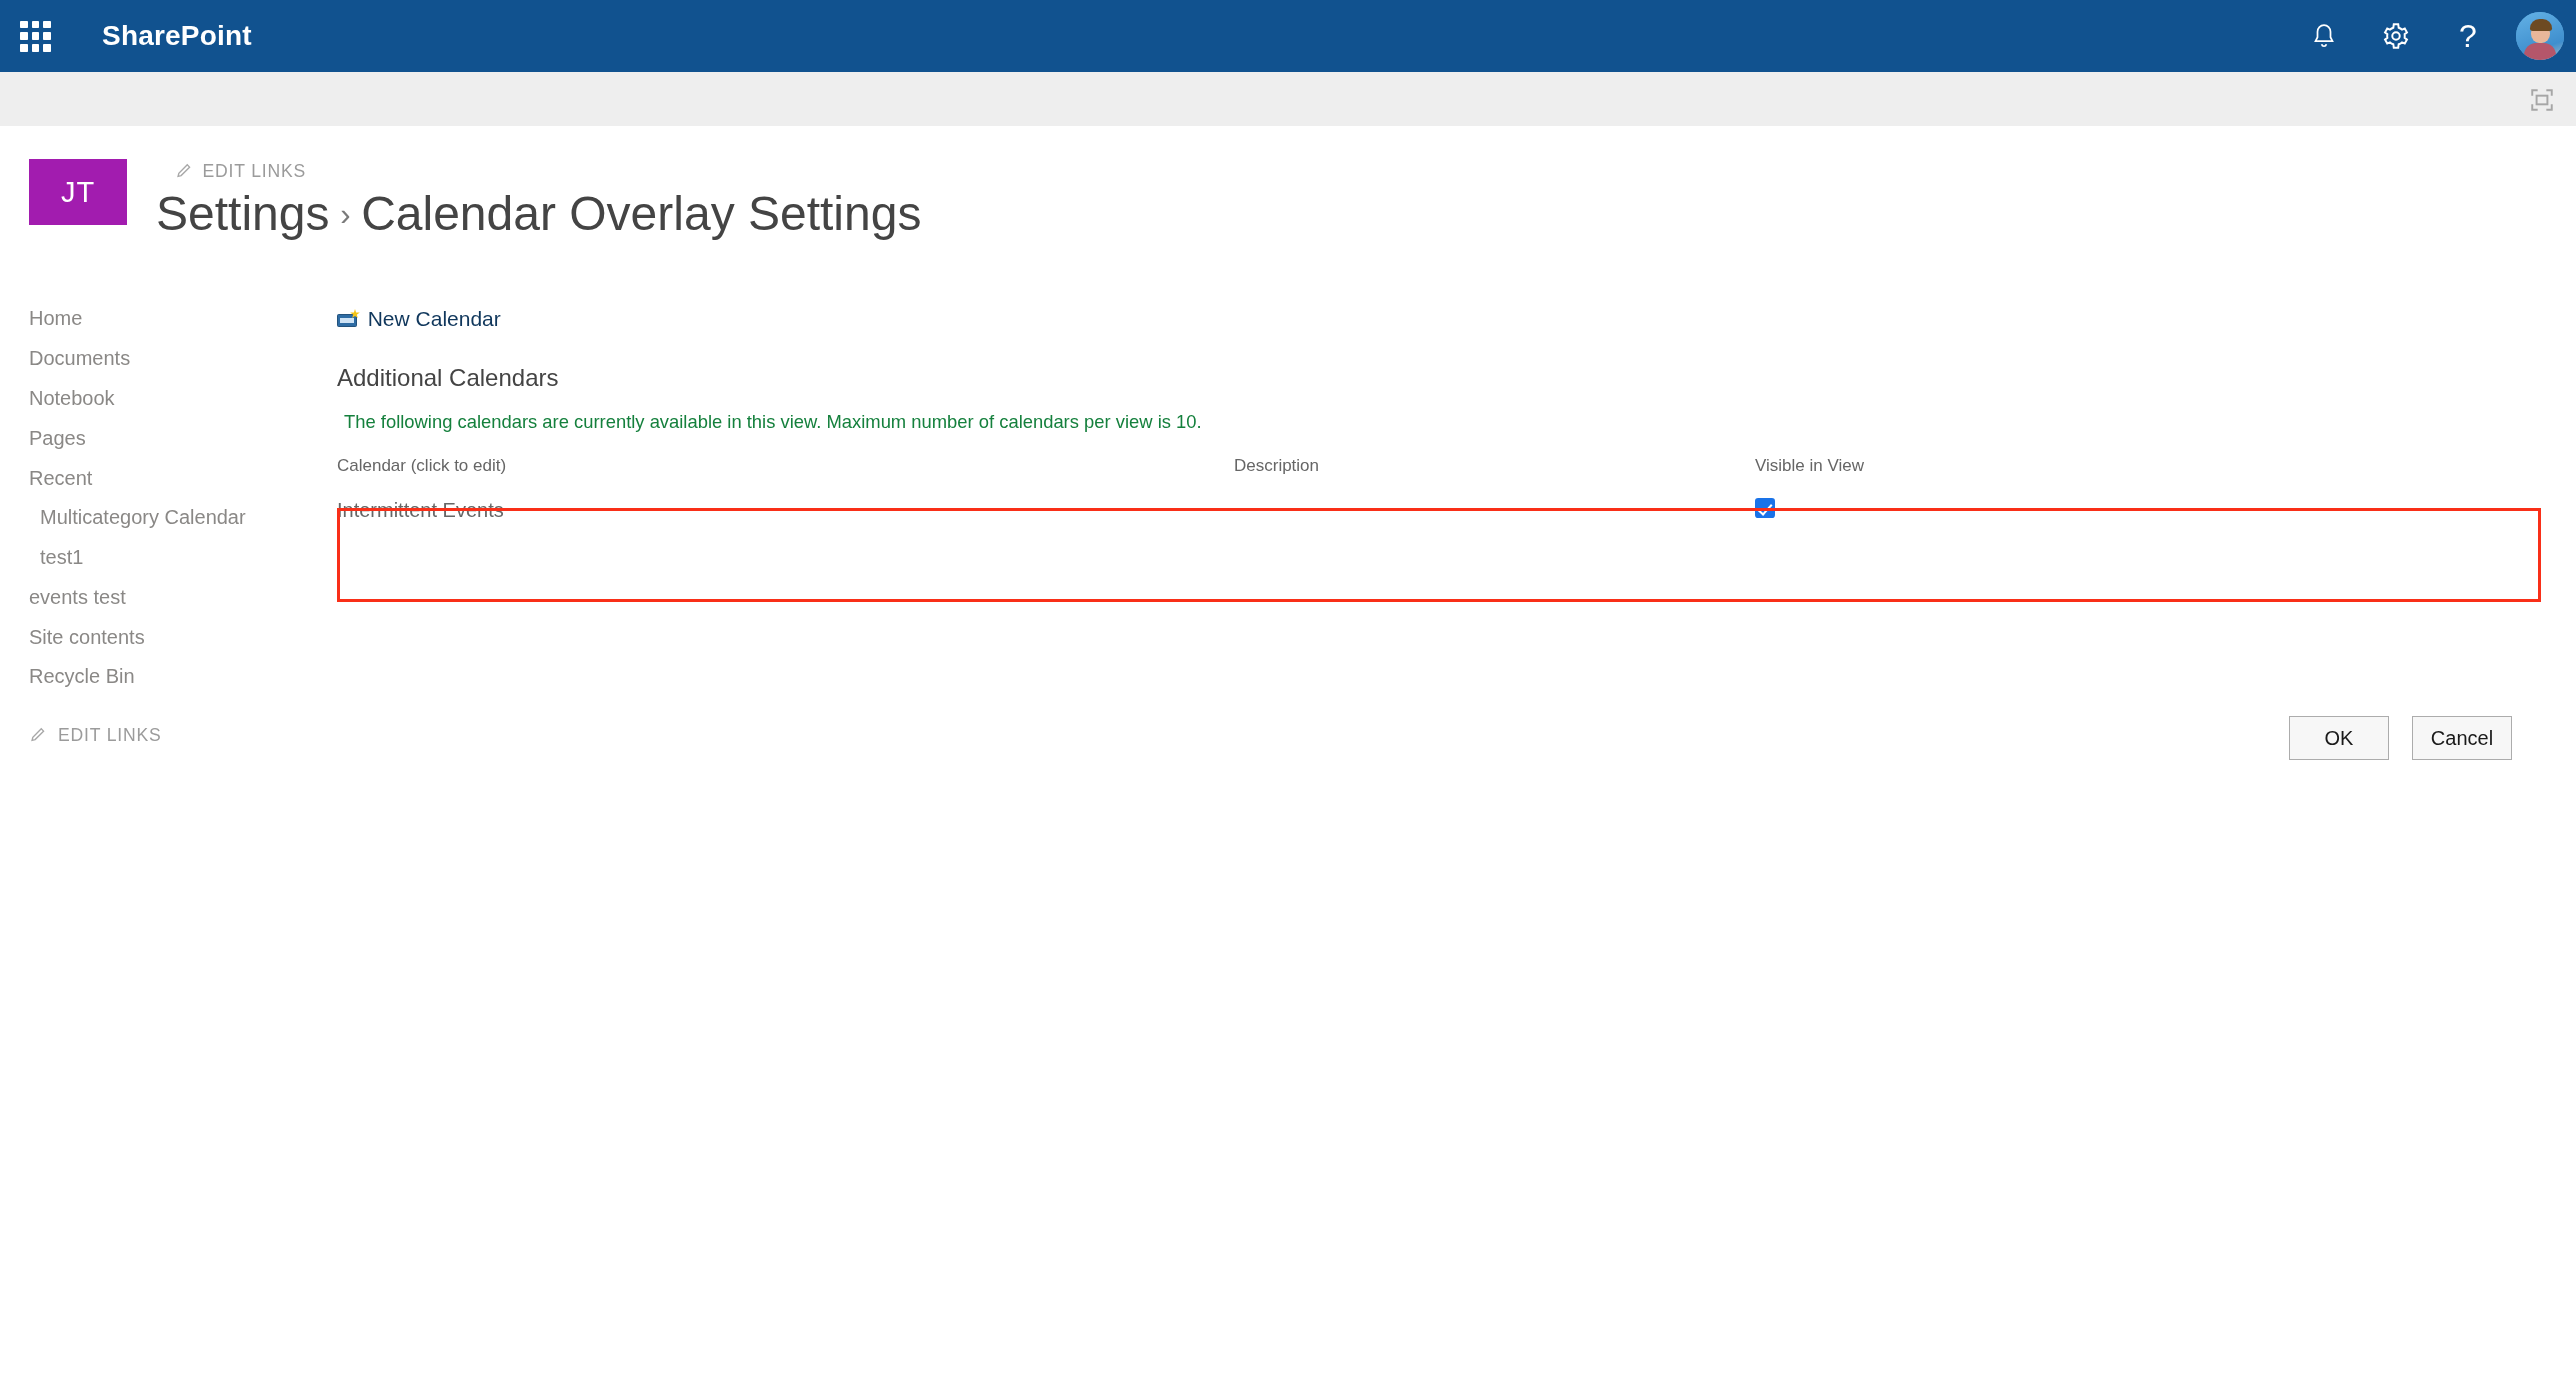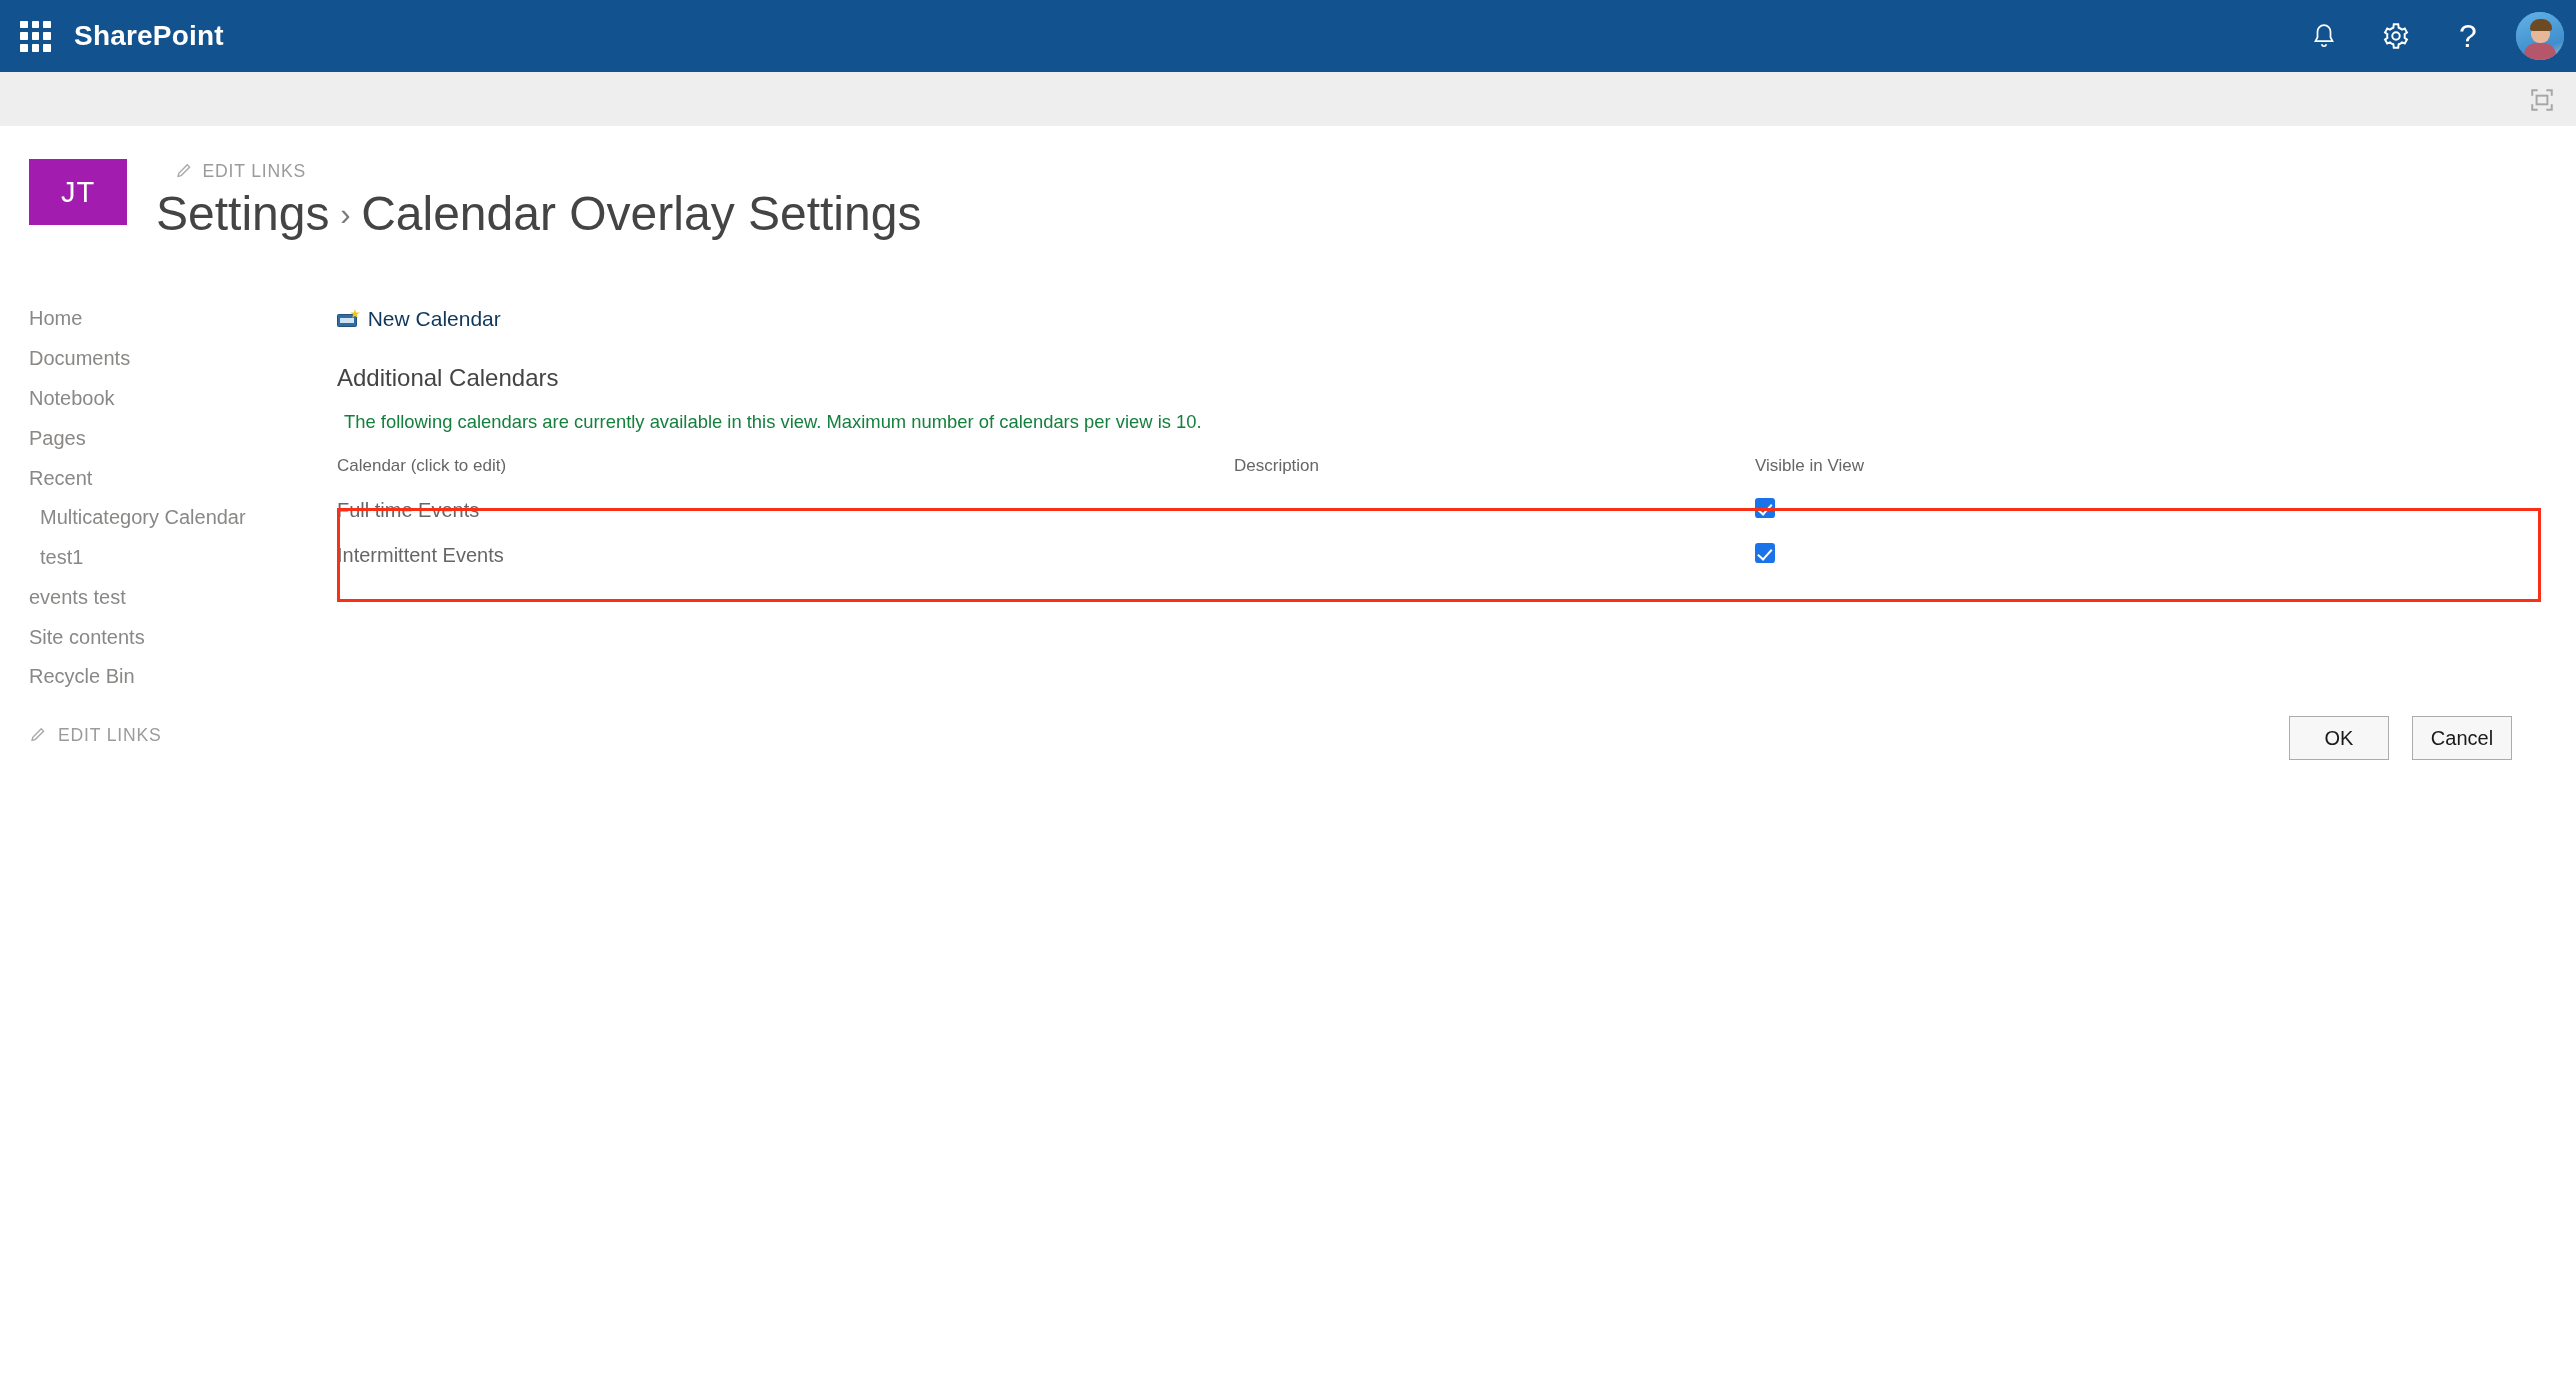--- a/index.html
+++ b/index.html
@@ -9,21 +9,21 @@
     background: #ffffff;
     font-family: "Liberation Sans", sans-serif;
     overflow: hidden;
   }
 
   
   .suite-bar {
     position: absolute; top: 0; left: 0;
     width: 2576px; height: 72px;
     background: #11528f;
-    display: flex; align-items: center;
+    display: flex; align-items: center; gap: 28px;
   }
   .waffle {
     width: 31px; height: 31px;
     margin-left: 20px; margin-right: 23px;
     display: grid;
     grid-template-columns: repeat(3, 1fr);
     grid-template-rows: repeat(3, 1fr);
     gap: 3.8px;
     cursor: pointer;
   }
@@ -321,30 +321,20 @@
       <tr>
         <th class="col-cal">Calendar (click to edit)</th>
         <th class="col-desc">Description</th>
         <th class="col-vis">Visible in View</th>
         <th></th>
       </tr>
     </thead>
     <tbody>
       <tr>
         <td>
-          <span class="cal-name">Full time Events</span>
-        </td>
-        <td></td>
-        <td>
-          <span class="chk"></span>
-        </td>
-        <td></td>
-      </tr>
-      <tr>
-        <td>
           <span class="cal-name">Intermittent Events</span>
         </td>
         <td></td>
         <td>
           <span class="chk"></span>
         </td>
         <td></td>
       </tr>
     </tbody>
   </table>

